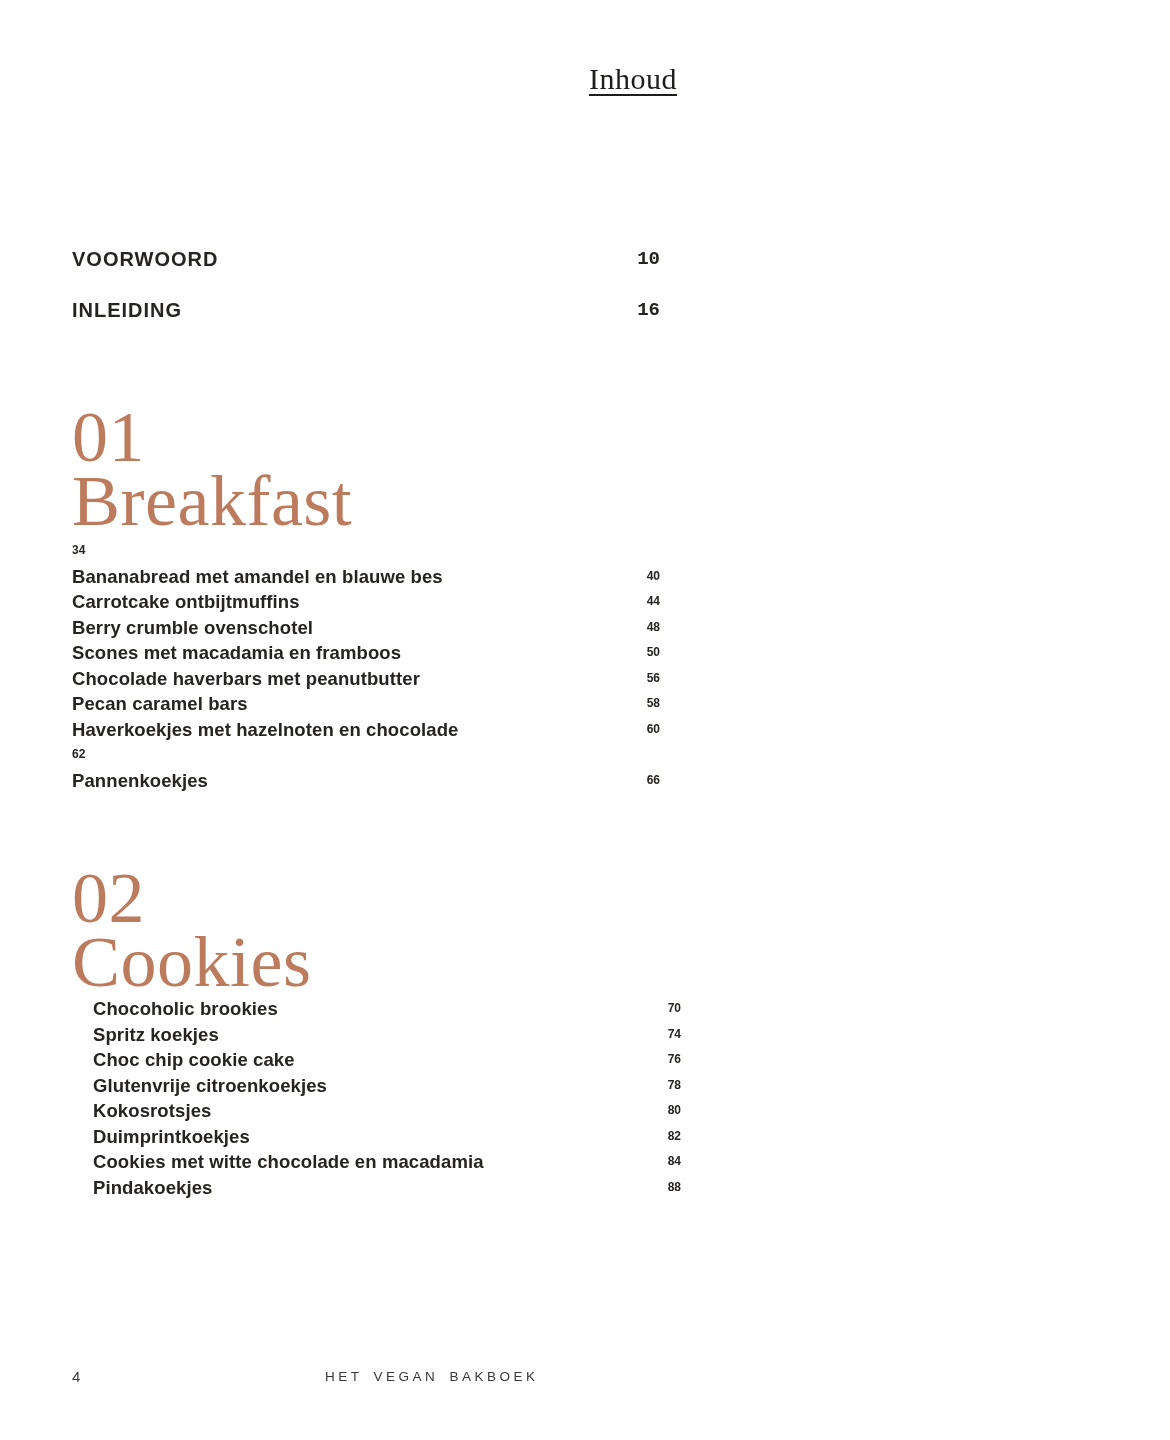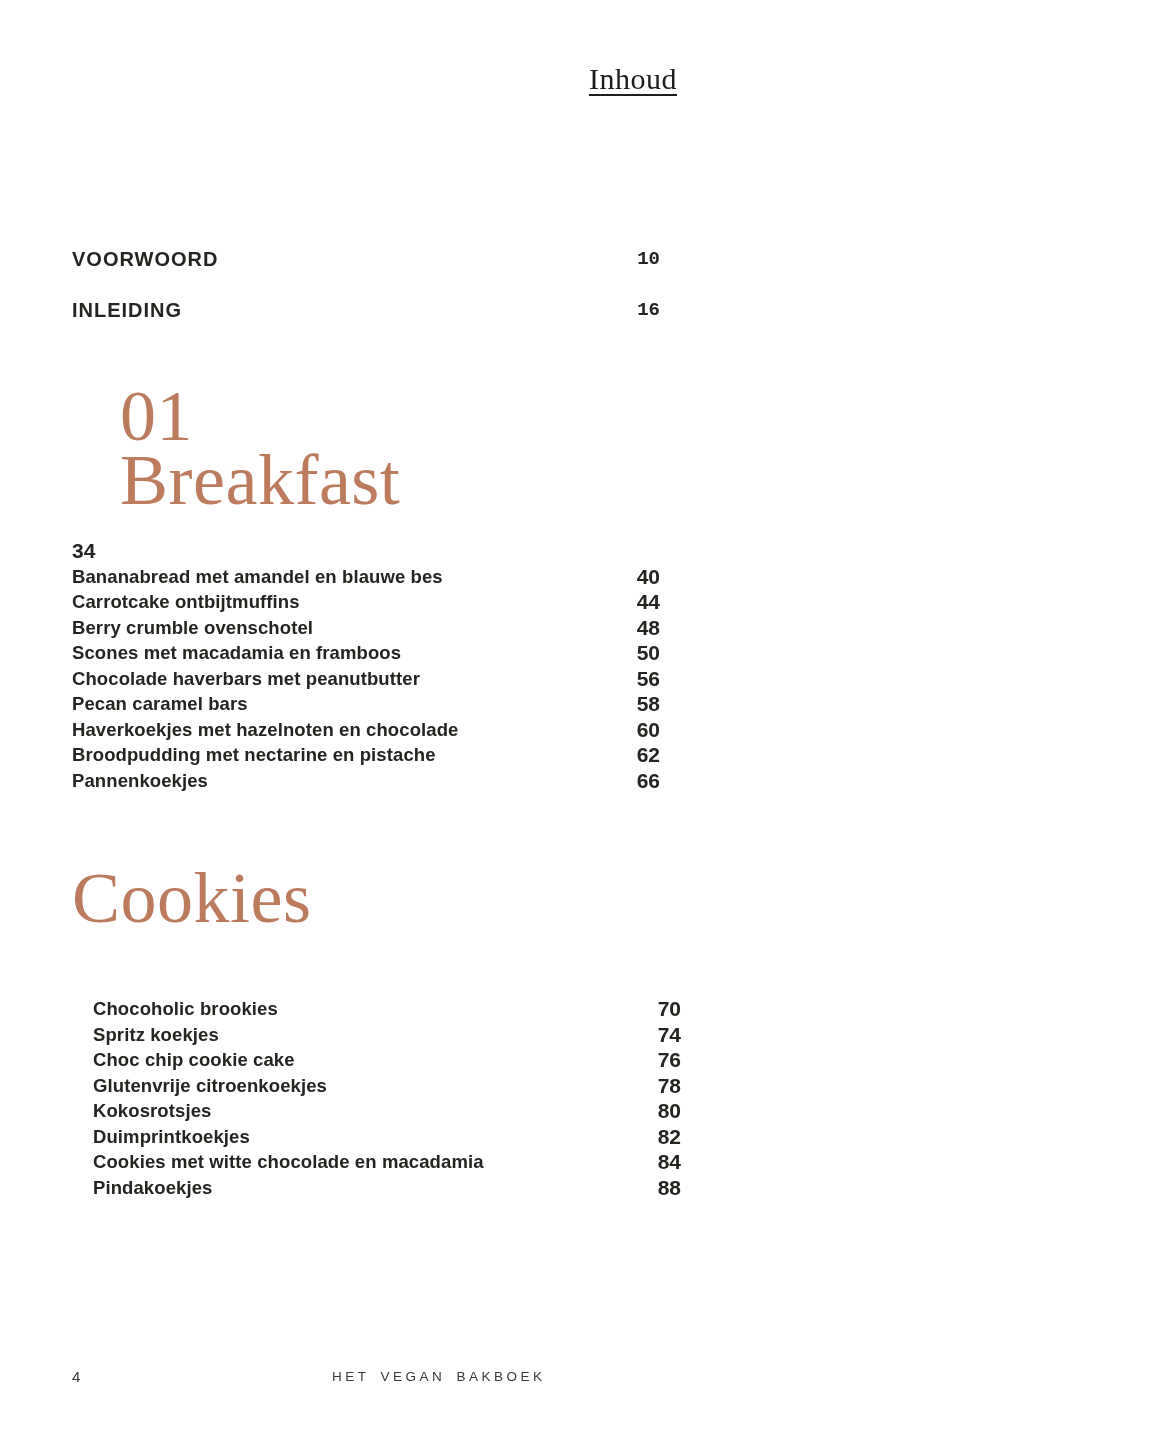--- a/index.html
+++ b/index.html
@@ -43,40 +43,40 @@
   
   .section-heading{
     position:absolute;left:72px;
     font-family:"Liberation Serif", serif;
     font-weight:400;
     font-size:72px;
     line-height:64px;
     color:#bd7b5e;
     letter-spacing:0.5px;
   }
-  .heading-01{top:384px;margin-left:48px;}
+  .heading-01{top:405px;}
   .heading-02{top:866px;}
   
   .recipe-list .toc-row{line-height:25.5px;}
   .list-01{top:538px;}
   .list-02{top:996px;margin-left:21px;}
   .item-title{
     font-size:18.5px;font-weight:700;color:#262421;letter-spacing:0.1px;
   }
-  .item-page{font-size:21px;font-weight:700;color:#262421;}
+  .item-page{font-size:12px;font-weight:700;color:#262421;}
   
   .footer{
     position:absolute;top:1368px;left:72px;width:1026px;height:20px;
   }
   .footer-page-number{
     position:absolute;left:0;top:0;
     font-size:15px;color:#3a3836;letter-spacing:1px;
   }
   .footer-book-title{
-    position:absolute;left:260px;top:1px;
+    position:absolute;left:253px;top:1px;
     font-size:13.5px;color:#3a3836;letter-spacing:3.5px;word-spacing:4px;
   }
 </style>
 </head>
 <body>
 
 <div class="page">
 
   <div class="title-wrap">
     <span class="page-title">Inhoud</span>
@@ -124,30 +124,30 @@
     </div>
     <div class="toc-row">
       <span class="item-title">Pecan caramel bars</span>
       <span class="item-page">58</span>
     </div>
     <div class="toc-row">
       <span class="item-title">Haverkoekjes met hazelnoten en chocolade</span>
       <span class="item-page">60</span>
     </div>
     <div class="toc-row">
-      <span class="item-title">Broodpudding met nectarine en pistache</span>
       <span class="item-page">62</span>
     </div>
     <div class="toc-row">
       <span class="item-title">Pannenkoekjes</span>
       <span class="item-page">66</span>
     </div>
   </div>
 
   <div class="section-heading heading-02">
+    <div>02</div>
     <div>Cookies</div>
   </div>
 
   <div class="toc-col recipe-list list-02">
     <div class="toc-row">
       <span class="item-title">Chocoholic brookies</span>
       <span class="item-page">70</span>
     </div>
     <div class="toc-row">
       <span class="item-title">Spritz koekjes</span>

